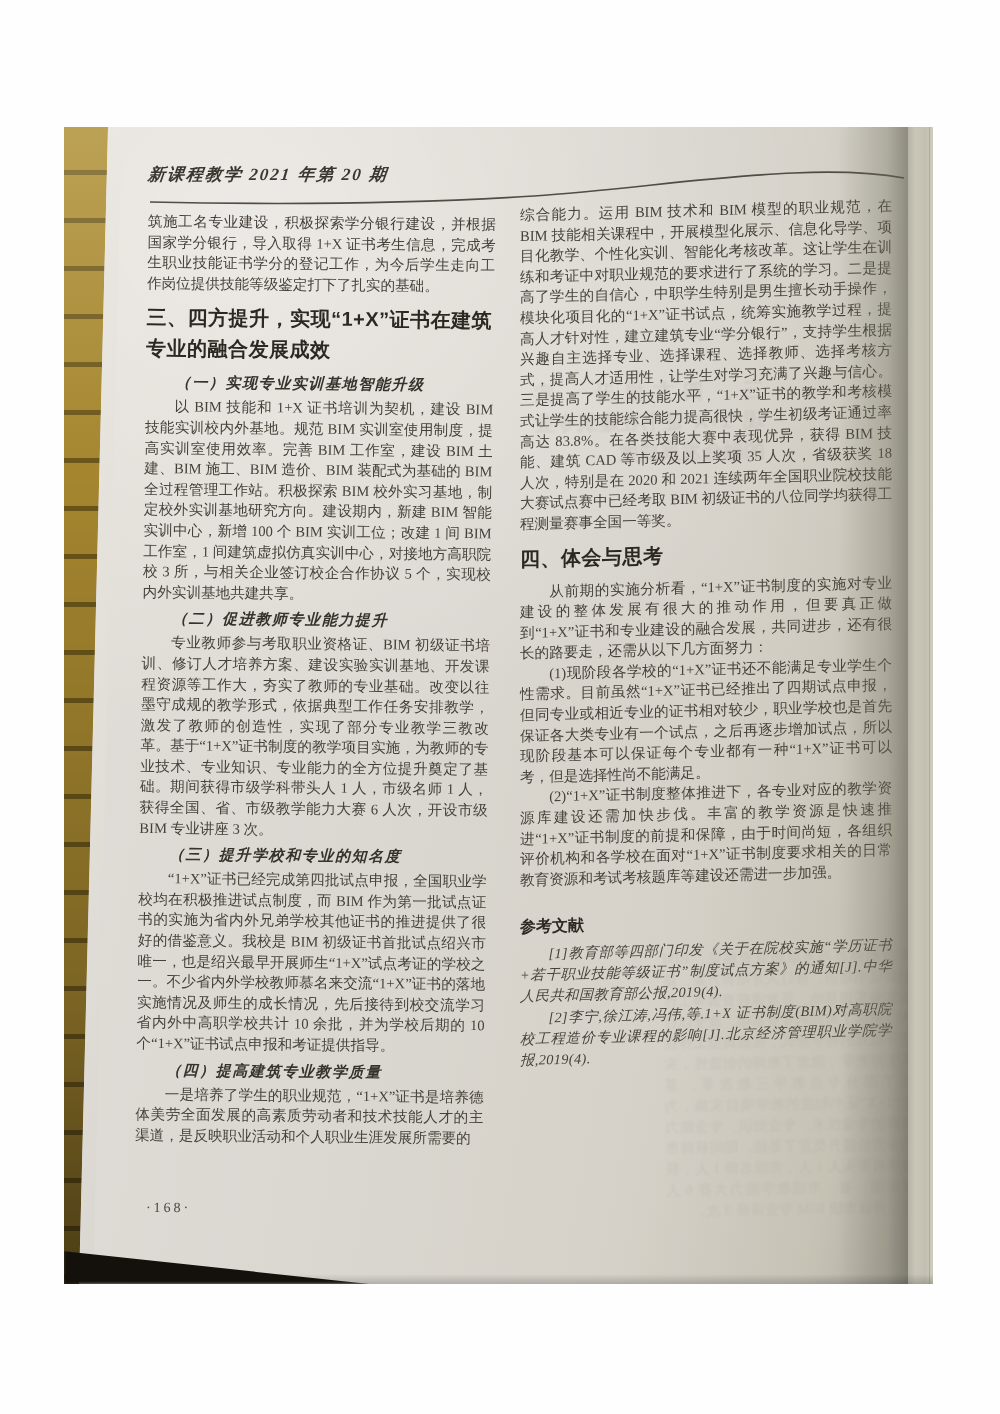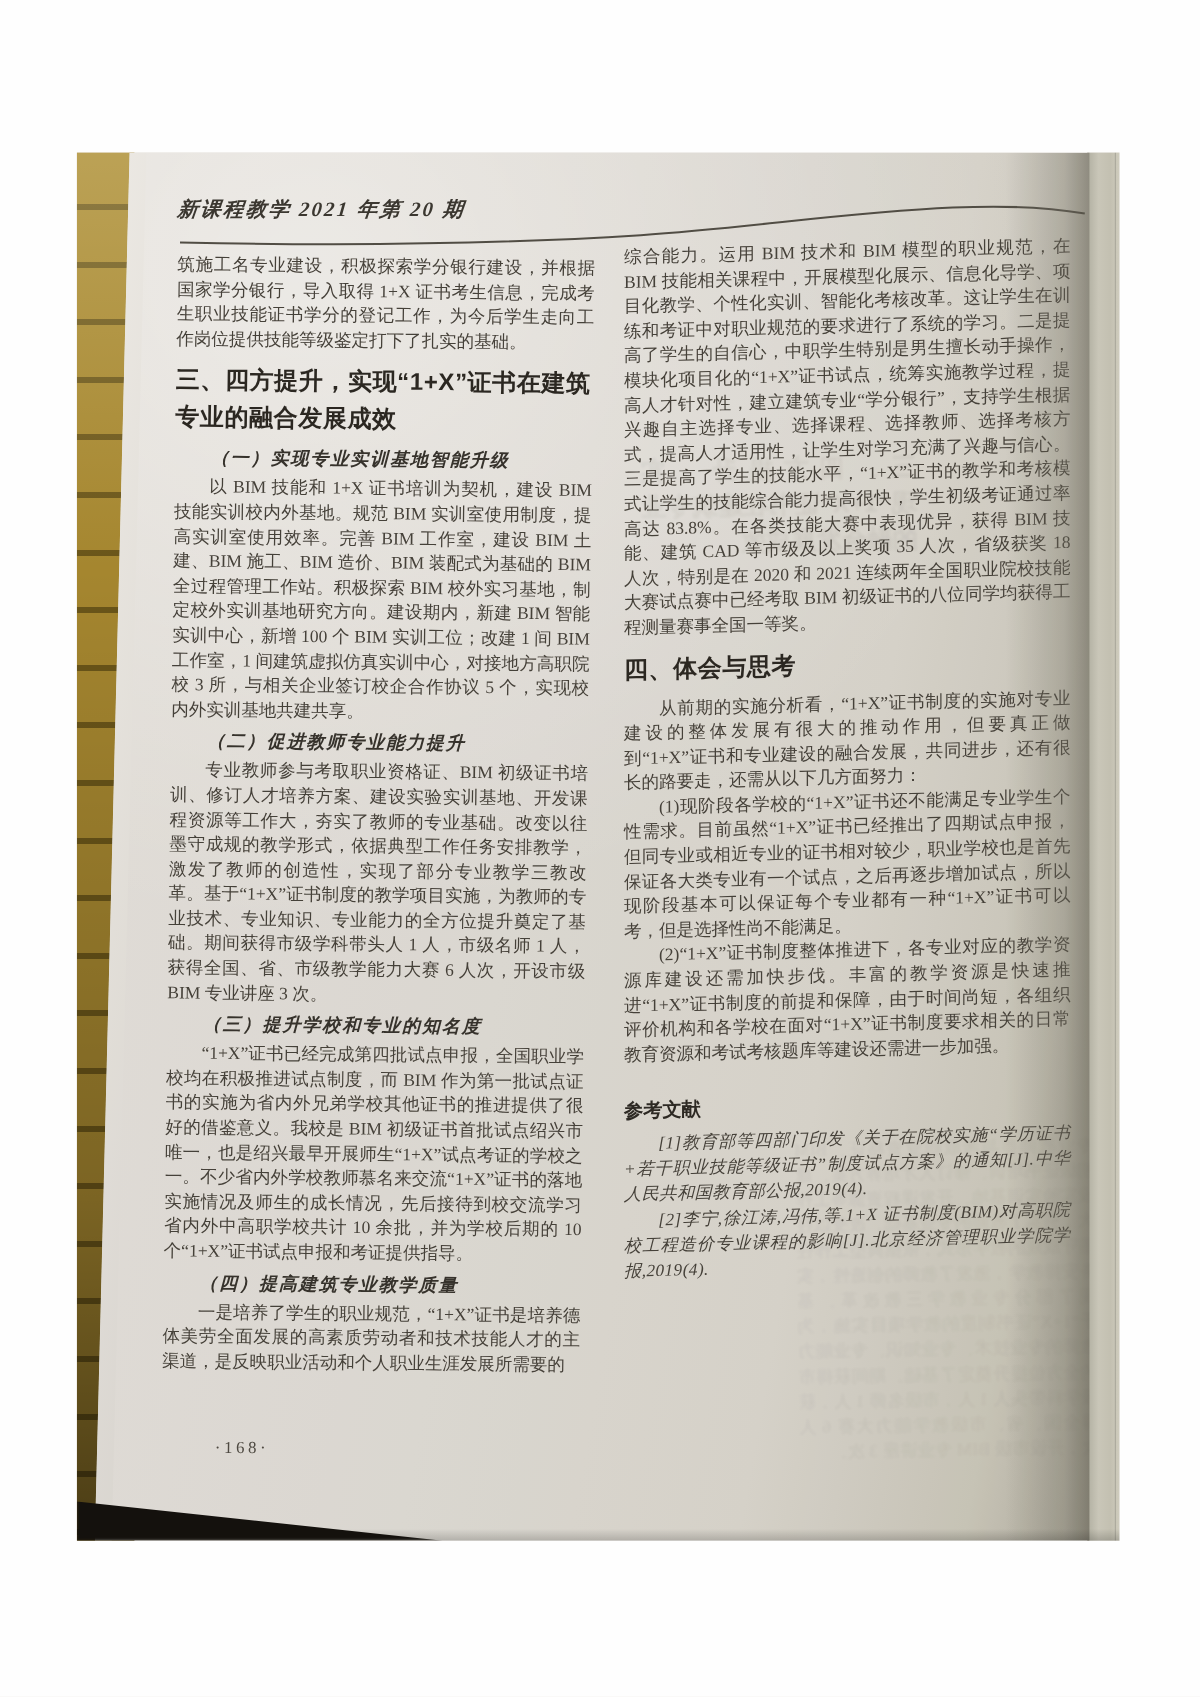--- a/index.html
+++ b/index.html
@@ -86,21 +86,20 @@
     letter-spacing:1.6px;color:#2e2b25;margin:5px 0 3px;text-indent:2em;text-align:left;
   }
   .refs-title{
     font-family:"Liberation Sans","DejaVu Sans",sans-serif;
     font-weight:700;font-size:16px;color:#24211c;margin:27px 0 6px;text-indent:0;text-align:left;
   }
   .ref{font-style:italic;font-size:14.3px;line-height:21.2px;text-indent:0;margin:0;letter-spacing:.4px;}
   .page-number{
     position:absolute;left:82px;top:1073px;font-size:14px;letter-spacing:3px;color:#46423b;
     transform:skewX(-.8deg);
-    margin-left:33px;
   }
   
   .ghost{
     position:absolute;color:#000;opacity:.05;filter:blur(1.3px);
     transform:scaleX(-1) rotate(1deg);text-align:justify;
   }
   .ghost-a{left:600px;top:820px;width:250px;font-size:14.6px;line-height:21px;}
   .ghost-b{left:470px;top:250px;width:230px;font-size:21px;line-height:30px;font-weight:700;
     font-family:"Liberation Sans","DejaVu Sans",sans-serif;}
   .tint{position:absolute;inset:0;background:rgba(208,198,178,.05);pointer-events:none;}

